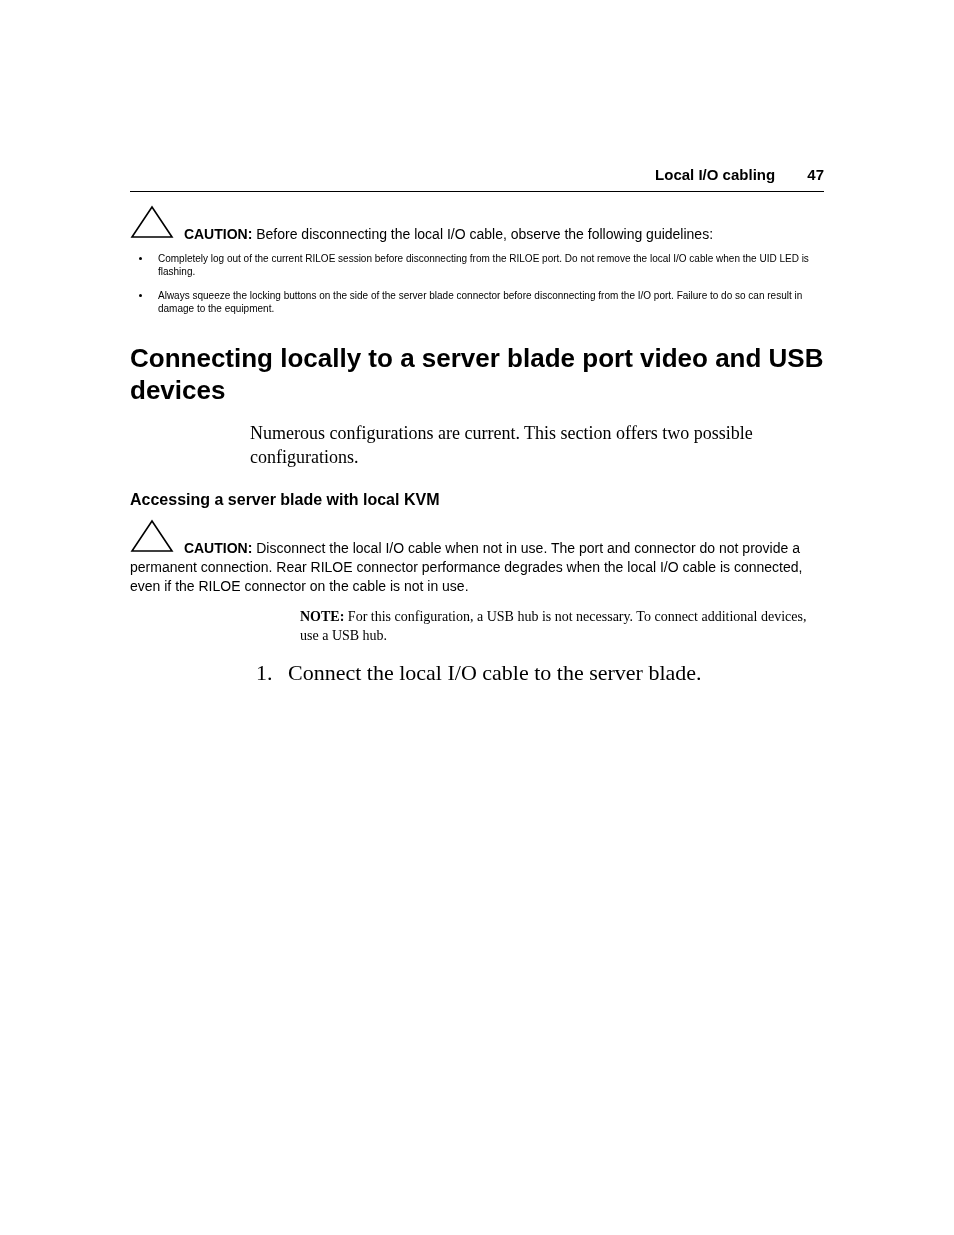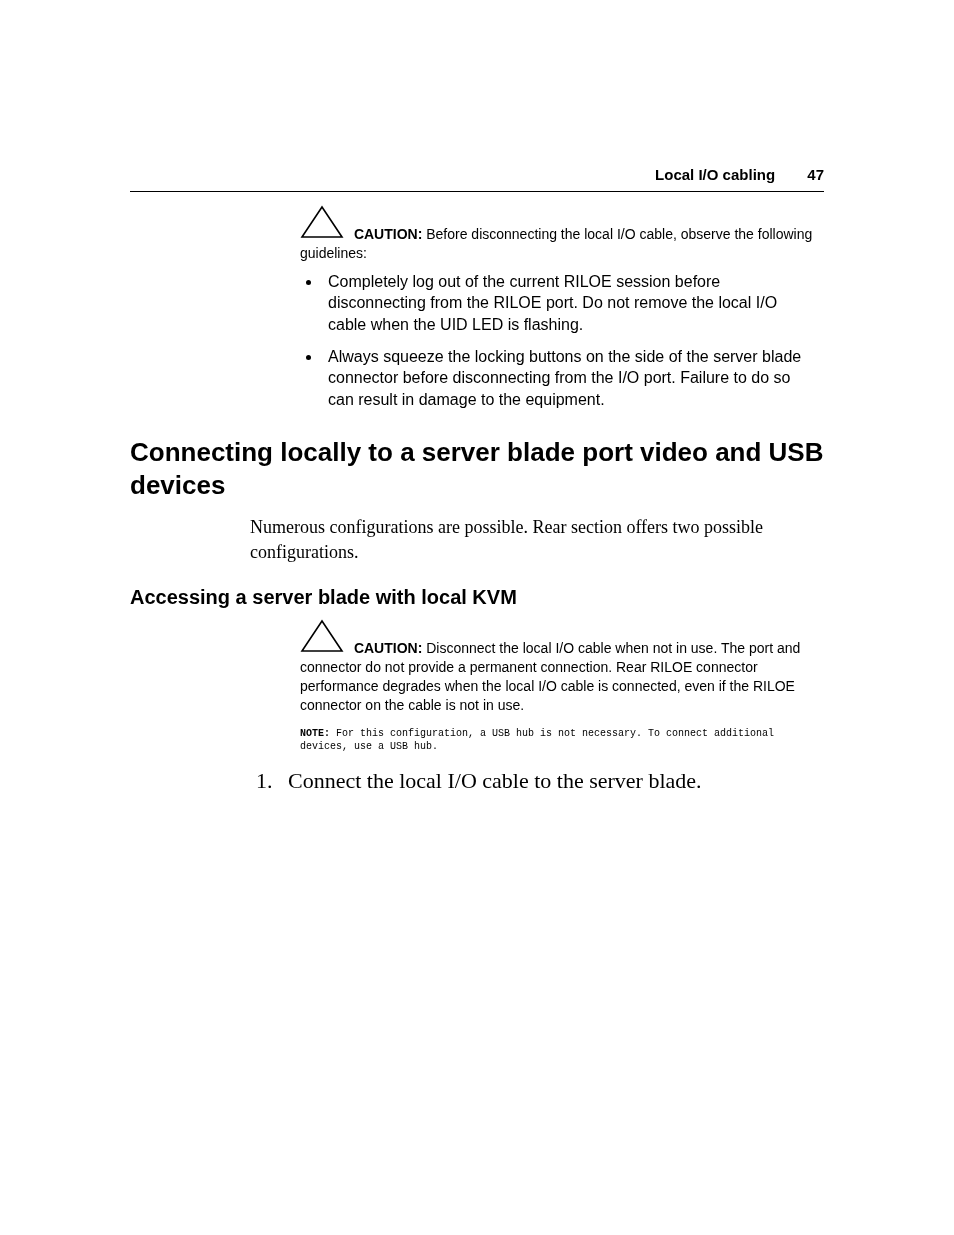--- a/index.html
+++ b/index.html
@@ -33,41 +33,40 @@
     font-weight: bold;
   }
   .header .pageno {
     font-weight: bold;
     margin-left: 28px;
   }
   .content {
     padding-top: 40px;
   }
   .caution-block {
-    margin-left: 170px;
     margin-right: 10px;
     font-family: Arial, Helvetica, sans-serif;
     font-size: 14px;
     line-height: 1.35;
     margin-bottom: 10px;
   }
   .caution-icon {
     display: inline-block;
     vertical-align: bottom;
     margin-right: 6px;
   }
   .caution-label {
     font-weight: bold;
   }
   .caution-bullets {
     margin: 8px 0 0 0;
     padding-left: 22px;
     list-style: disc outside;
     font-family: Arial, Helvetica, sans-serif;
-    font-size: 16px;
+    font-size: 10px;
     line-height: 1.35;
   }
   .caution-bullets li {
     margin-bottom: 10px;
     padding-left: 6px;
   }
   h1.h1 {
     font-family: Arial, Helvetica, sans-serif;
     font-weight: bold;
     font-size: 26px;
@@ -89,28 +88,28 @@
     padding-left: 42px;
     list-style: disc outside;
   }
   ul.body-bullets li {
     margin-bottom: 7px;
     padding-left: 4px;
   }
   h2.h2 {
     font-family: Arial, Helvetica, sans-serif;
     font-weight: bold;
-    font-size: 20px;
+    font-size: 16px;
     margin: 20px 0 8px 0;
   }
   .note-block {
     margin-left: 170px;
     margin-right: 10px;
-    font-family: Liberation Mono, monospace;
-    font-size: 10px;
+    font-family: Liberation Serif, serif;
+    font-size: 14px;
     line-height: 1.35;
     margin-top: 12px;
     margin-bottom: 12px;
   }
   .note-label {
     font-weight: bold;
   }
   ol.body-steps {
     margin: 4px 0 10px 0;
     padding-left: 28px;
@@ -142,21 +141,21 @@
       <span class="caution-label">CAUTION:</span><span>  Before disconnecting the local I/O cable, observe the following guidelines:</span>
       <ul class="caution-bullets">
         <li>Completely log out of the current RILOE session before disconnecting from the RILOE port. Do not remove the local I/O cable when the UID LED is flashing.</li>
         <li>Always squeeze the locking buttons on the side of the server blade connector before disconnecting from the I/O port. Failure to do so can result in damage to the equipment.</li>
       </ul>
     </div>
 
     <h1 class="h1">Connecting locally to a server blade port video and USB devices</h1>
 
     <div class="body-text">
-      <p class="body-para">Numerous configurations are possible. Rear section offers two possible configurations.</p>
+      <p class="body-para">Numerous configurations are current. This section offers two possible configurations.</p>
     </div>
 
     <h2 class="h2">Accessing a server blade with local KVM</h2>
 
     <div class="caution-block">
       <span class="caution-icon">
         <svg width="44" height="34" viewBox="0 0 44 34">
           <polygon points="22,2 42,32 2,32" fill="none" stroke="#000" stroke-width="1.6" stroke-linejoin="miter"></polygon>
         </svg>
       </span>

